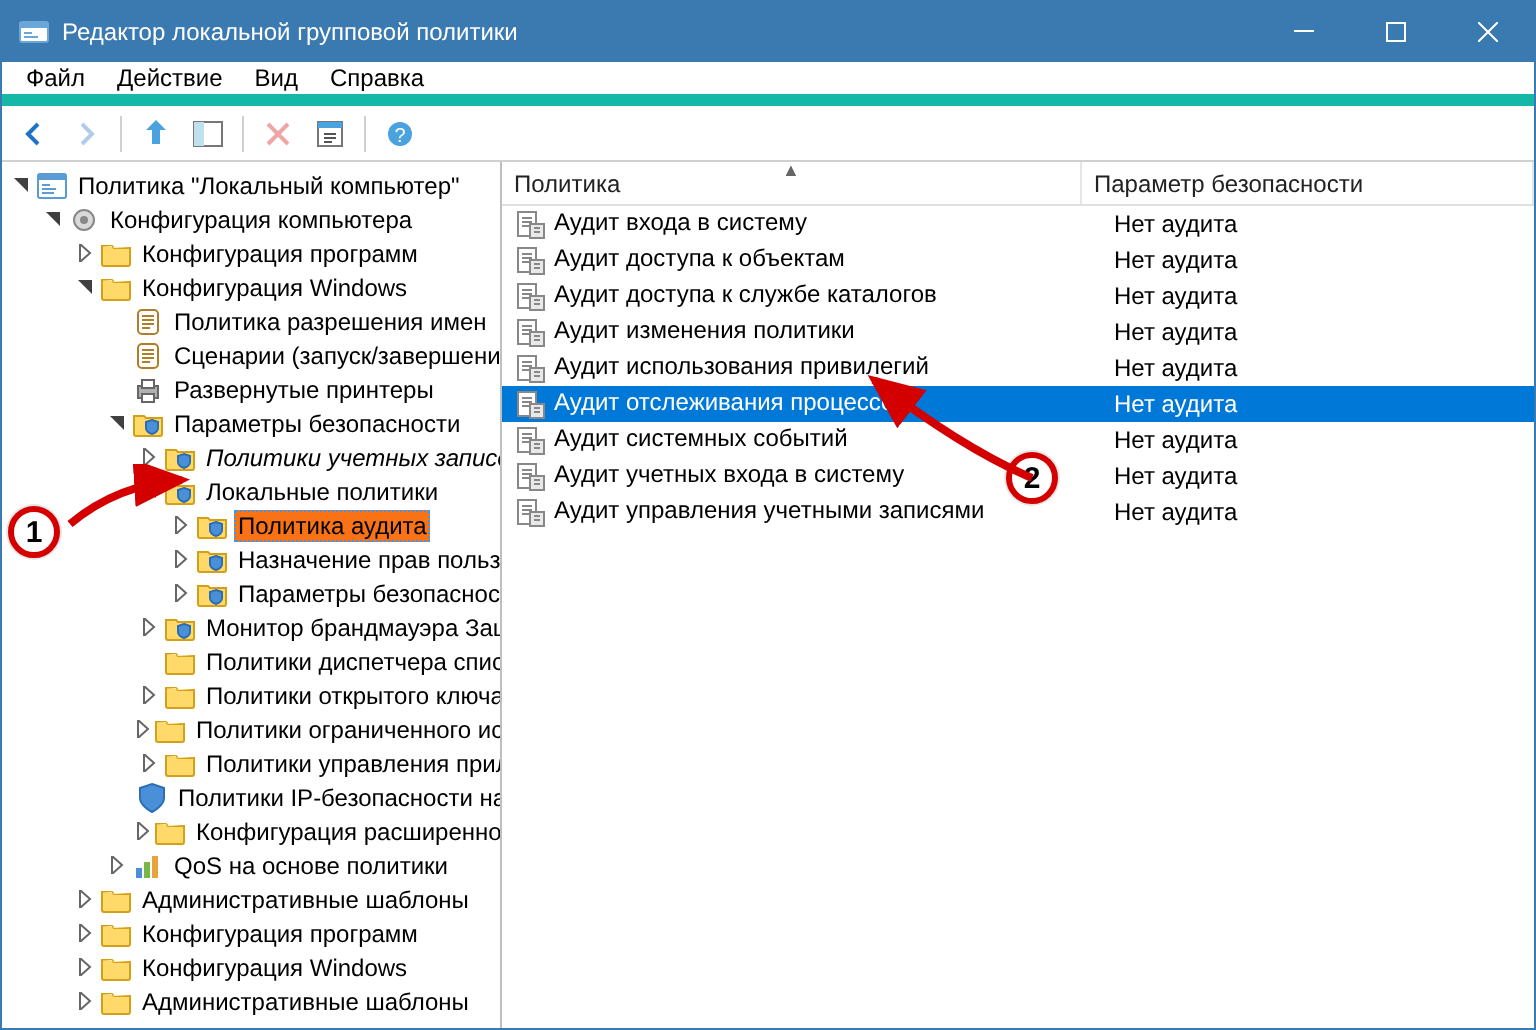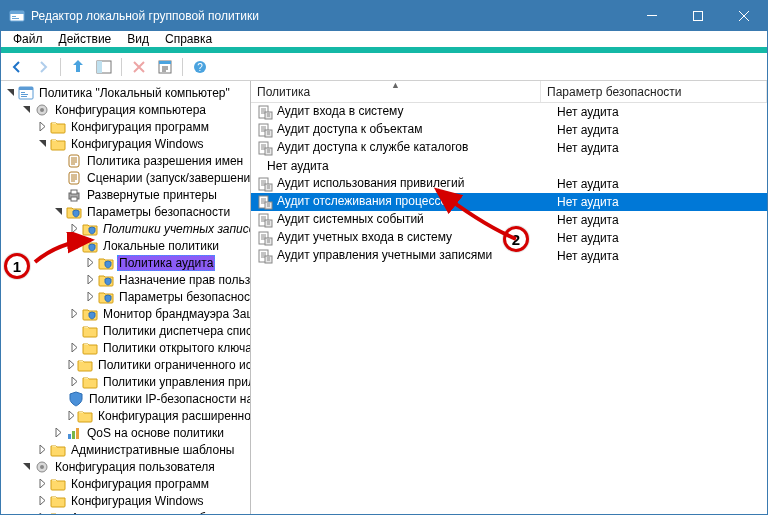--- a/index.html
+++ b/index.html
@@ -79,21 +79,21 @@
     padding-right: 8px;
   }
   .tree .twisty {
     width: 14px; height: 14px; display: inline-flex; align-items: center; justify-content: center;
     margin-right: 0;
     color: #555;
   }
   .tree .twisty.hidden { visibility: hidden; }
   .tree .ico { width: 16px; height: 16px; margin: 0 3px 0 1px; display:inline-flex; align-items:center; justify-content:center;}
   .tree .lbl { padding: 0 2px; }
-  .tree .node.selected .lbl { background: #8b5cf6; border: 1px dotted #3399ff; padding: 0 1px; }
+  .tree .node.selected .lbl { background: #f97316; border: 1px dotted #3399ff; padding: 0 1px; }
   .list-pane { flex: 1; display: flex; flex-direction: column; position: relative; }
   .list-head {
     display: flex; height: 22px; align-items: stretch;
     border-bottom: 1px solid #e0e0e0;
     user-select: none;
   }
   .list-head .col {
     display: flex; align-items: center; padding: 0 6px;
     border-right: 1px solid #e5e5e5;
     color: #222;
@@ -496,34 +496,20 @@
             </svg>
           </span>
           <span class="ico">
             <svg class="folder-svg" viewBox="0 0 16 14">
               <path d="M1 3h5l1 1h8v8a1 1 0 0 1-1 1H2a1 1 0 0 1-1-1z" fill="#ffd96a" stroke="#d4a017"></path>
               <path d="M1 3h5l1 1h8" fill="#fff0b3"></path>
             </svg>
           </span>
           <span class="lbl">Административные шаблоны</span>
         </div>
-        <div class="node" style="padding-left: 16px;">
-          <span class="twisty">
-            <svg width="9" height="9" viewBox="0 0 9 9">
-              <path d="M1 1 L8 1 L1 8 z" fill="#404040" transform="rotate(90 4.5 4.5)"></path>
-            </svg>
-          </span>
-          <span class="ico">
-            <svg width="16" height="16" viewBox="0 0 16 16">
-              <circle cx="8" cy="8" r="5" fill="#d9d9d9" stroke="#888"></circle>
-              <circle cx="8" cy="8" r="2" fill="#888"></circle>
-            </svg>
-          </span>
-          <span class="lbl">Конфигурация пользователя</span>
-        </div>
         <div class="node" style="padding-left: 32px;">
           <span class="twisty">
             <svg width="9" height="9" viewBox="0 0 9 9">
               <path d="M2 0 L7 4.5 L2 9 z" fill="none" stroke="#666"></path>
             </svg>
           </span>
           <span class="ico">
             <svg class="folder-svg" viewBox="0 0 16 14">
               <path d="M1 3h5l1 1h8v8a1 1 0 0 1-1 1H2a1 1 0 0 1-1-1z" fill="#ffd96a" stroke="#d4a017"></path>
               <path d="M1 3h5l1 1h8" fill="#fff0b3"></path>
@@ -608,20 +594,31 @@
                 <path d="M4 5h5M4 7h5M4 9h5" stroke="#888"></path>
                 <rect x="8" y="8" width="7" height="7" fill="#e8e8e8" stroke="#888"></rect>
                 <path d="M10 10h3M10 12h3" stroke="#888"></path>
               </svg>
             </span>
             <span>Аудит доступа к службе каталогов</span>
           </div>
           <div class="c1">Нет аудита</div>
         </div>
         <div class="row">
+          <div class="c0">
+            <span class="ico">
+              <svg width="16" height="16" viewBox="0 0 16 16">
+                <rect x="2" y="2" width="9" height="12" fill="#fff" stroke="#888"></rect>
+                <path d="M4 5h5M4 7h5M4 9h5" stroke="#888"></path>
+                <rect x="8" y="8" width="7" height="7" fill="#e8e8e8" stroke="#888"></rect>
+                <path d="M10 10h3M10 12h3" stroke="#888"></path>
+              </svg>
+            </span>
+            <span>Аудит изменения политики</span>
+          </div>
           <div class="c1">Нет аудита</div>
         </div>
         <div class="row">
           <div class="c0">
             <span class="ico">
               <svg width="16" height="16" viewBox="0 0 16 16">
                 <rect x="2" y="2" width="9" height="12" fill="#fff" stroke="#888"></rect>
                 <path d="M4 5h5M4 7h5M4 9h5" stroke="#888"></path>
                 <rect x="8" y="8" width="7" height="7" fill="#e8e8e8" stroke="#888"></rect>
                 <path d="M10 10h3M10 12h3" stroke="#888"></path>

